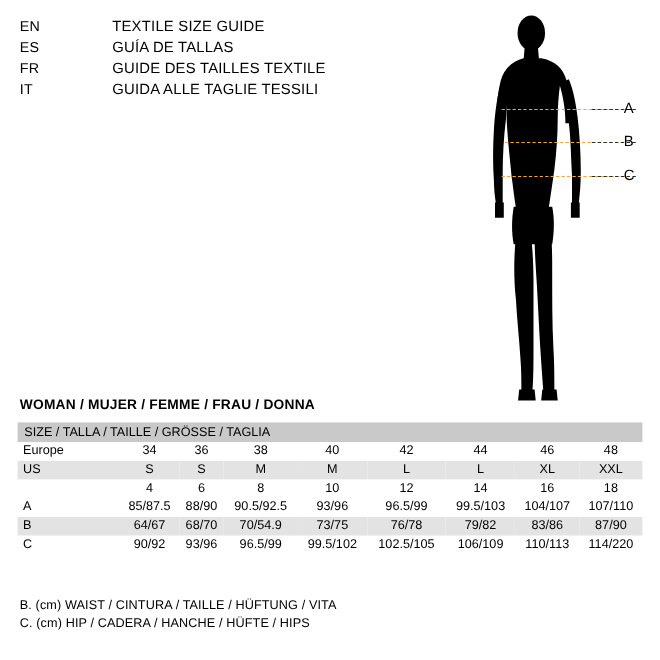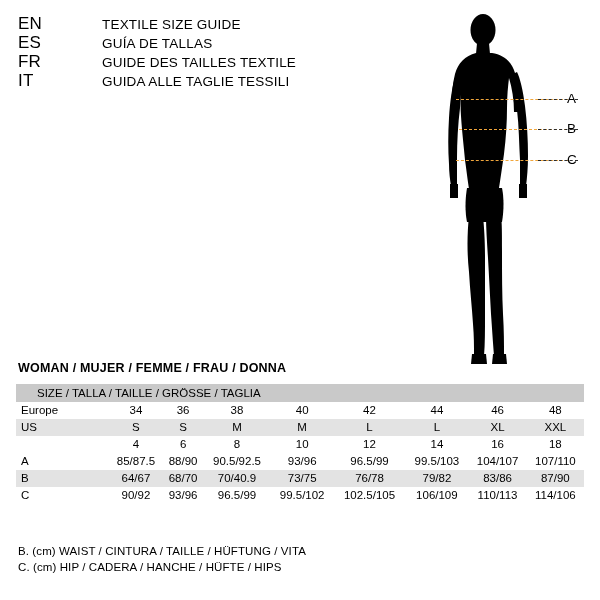--- a/index.html
+++ b/index.html
@@ -27,21 +27,21 @@
     display: flex;
     align-items: baseline;
     height: 19px;
     line-height: 19px;
     font-size: 13.5px;
     letter-spacing: 0.2px;
   }
   .lang-code {
     width: 36px;
     flex: none;
-    font-size: 17px;
+    font-size: 13px;
   }
   .lang-text {
     font-size: 13.5px;
     margin-left: 48px;
   }
 
   
   .figure-wrap {
     position: absolute;
     left: 420px;
@@ -94,21 +94,21 @@
   }
   .size-table .rowlabel {
     text-align: left;
     padding-left: 5px;
     width: 88px;
     margin-top: 30px;
   }
   .row-head td {
     background: #c9c9c9;
     text-align: left;
-    padding-left: 21px;
+    padding-left: 6px;
     font-size: 11.5px;
     height: 18px;
   }
   .row-shade td {
     background: #e3e3e3;
   }
   .row-plain td {
     background: #ffffff;
   }
 
@@ -290,38 +290,38 @@
       <td>96.5/99</td>
       <td>99.5/103</td>
       <td>104/107</td>
       <td>107/110</td>
     </tr>
 
     <tr class="row-shade">
       <td class="rowlabel">B</td>
       <td>64/67</td>
       <td>68/70</td>
-      <td>70/40.9</td>
+      <td>70/54.9</td>
       <td>73/75</td>
       <td>76/78</td>
       <td>79/82</td>
       <td>83/86</td>
       <td>87/90</td>
     </tr>
 
     <tr class="row-plain">
       <td class="rowlabel">C</td>
       <td>90/92</td>
       <td>93/96</td>
       <td>96.5/99</td>
       <td>99.5/102</td>
       <td>102.5/105</td>
       <td>106/109</td>
       <td>110/113</td>
-      <td>114/106</td>
+      <td>114/220</td>
     </tr>
   </tbody>
 </table>
 
 <div class="legend">
   <div class="legend-row">B. (cm) WAIST / CINTURA / TAILLE / HÜFTUNG / VITA</div>
   <div class="legend-row">C. (cm) HIP / CADERA / HANCHE / HÜFTE / HIPS</div>
 </div>
 
 </body></html>

